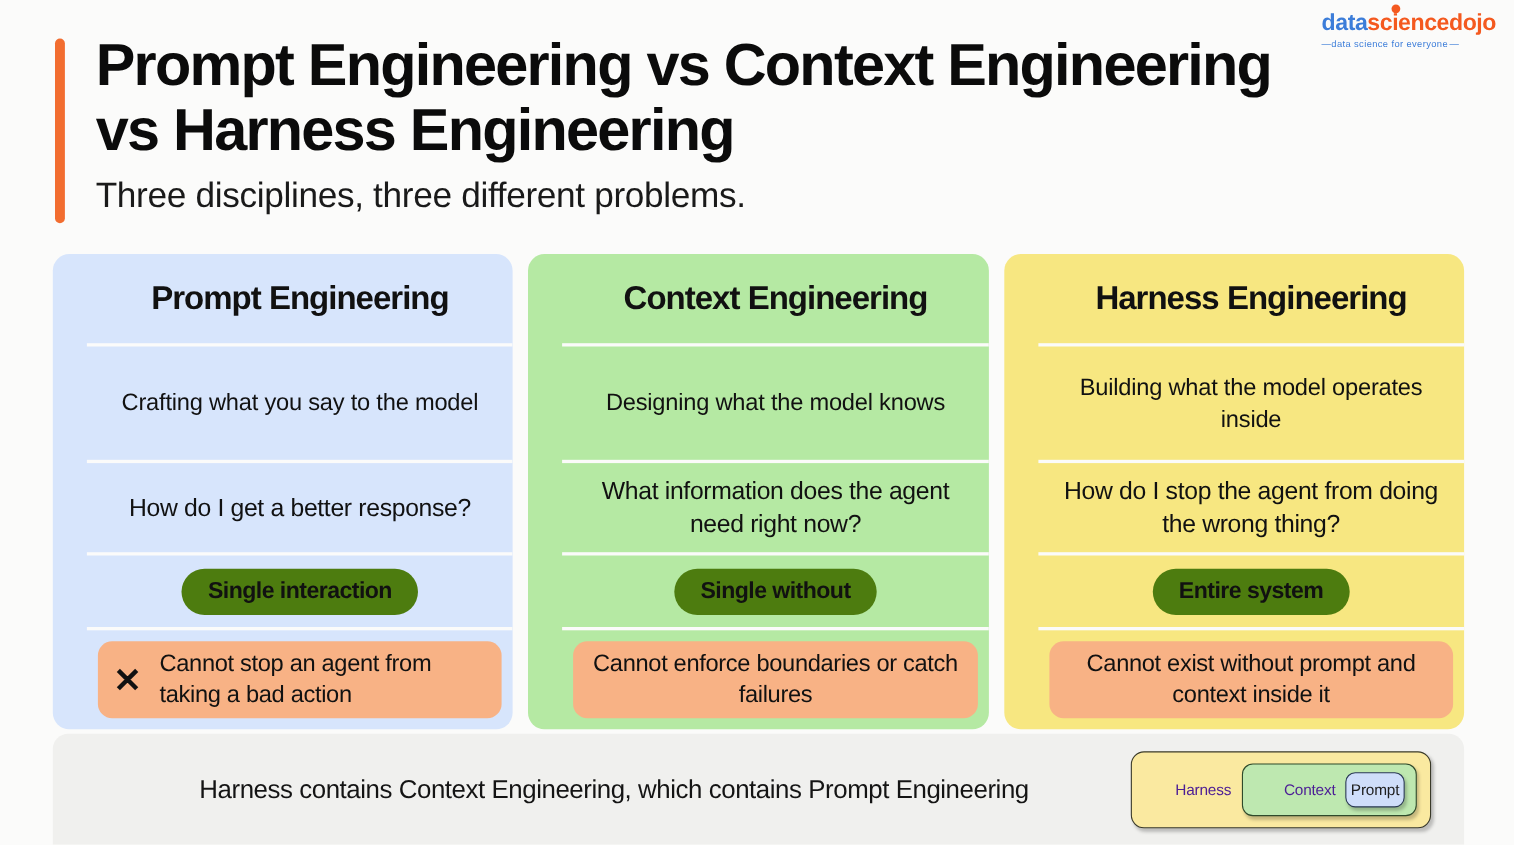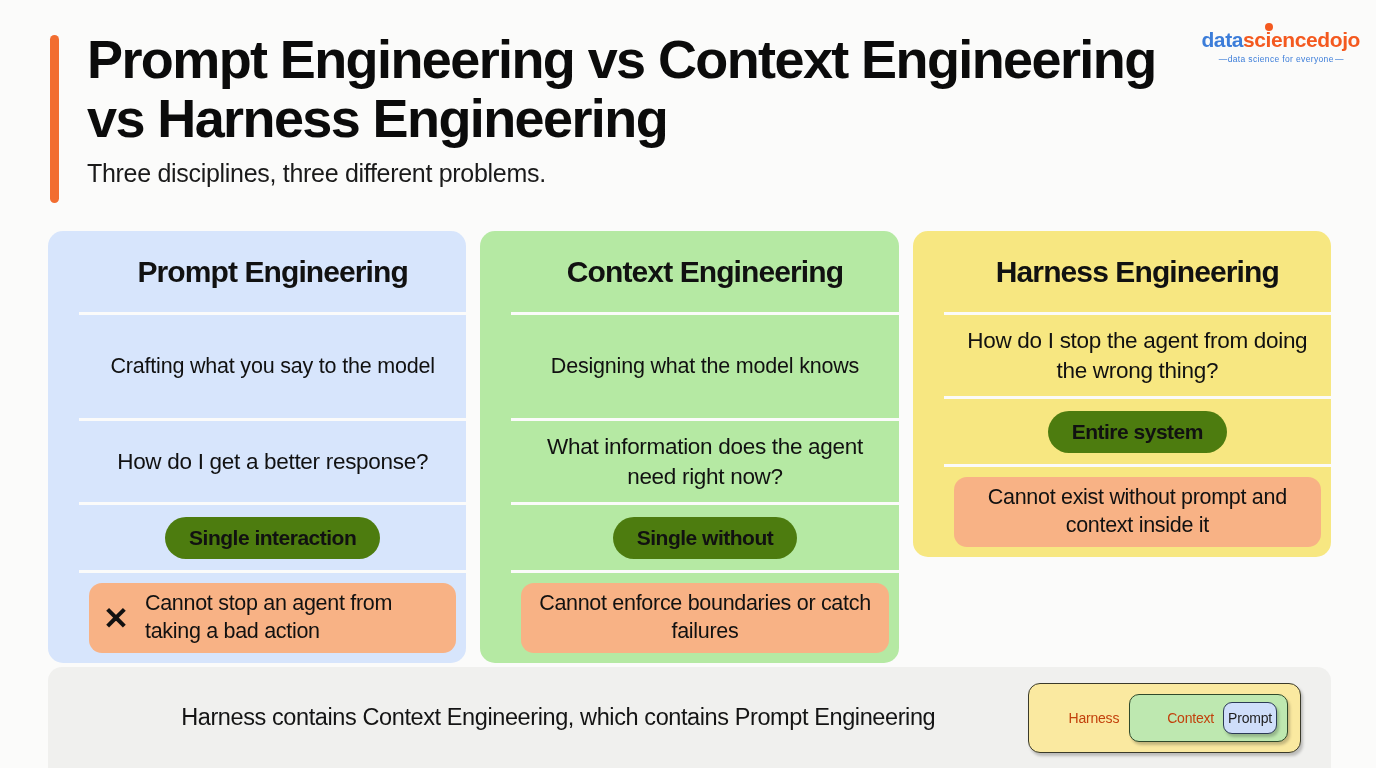--- a/index.html
+++ b/index.html
@@ -8,21 +8,21 @@
     background:#FBFBFA;
     font-family:"Liberation Sans", sans-serif;
     color:#111111;
     position:relative;
     overflow:hidden;
   }
 
   
   .logo {
     position:absolute; top:10px; right:16px;
-    text-align:center; line-height:1;margin-top:19px;
+    text-align:left; line-height:1;
   }
   .logo-word {
     font-size:21px; font-weight:700; letter-spacing:-.4px;
     position:relative; white-space:nowrap;
   }
   .logo-blue  { color:#3C7DD9; }
   .logo-orange{ color:#F4591F; }
   .logo-dot {
     position:absolute; width:8px; height:8px; border-radius:50%;
     background:#F4591F; top:-6px; left:64px;
@@ -38,21 +38,21 @@
   .accent-bar {
     position:absolute; left:0; top:5px;
     width:9px; height:168px; border-radius:6px; background:#F26D30;
   }
   .header-text { margin-left:37px; }
   h1 {
     font-size:54px; line-height:1.09; font-weight:700;
     letter-spacing:-1.6px; color:#0B0B0B;
   }
   .subtitle {
-    margin-top:11px; font-size:25px; color:#1A1A1A;
+    margin-top:11px; font-size:32px; color:#1A1A1A;
     letter-spacing:-.3px; font-weight:400;
   }
 
   
   .columns {
     position:absolute; left:48px; top:231px;
     width:1283px; display:flex; gap:14px; align-items:flex-start;
   }
   .col {
     flex:1 1 0; border-radius:15px; overflow:hidden;
@@ -110,21 +110,21 @@
     letter-spacing:-.4px; color:#141414; padding-left:40px;
   }
 
   
   .nest {
     flex:0 0 auto; margin-right:30px;
     background:#FAE9A0; border:1.6px solid #3A3A2A; border-radius:12px;
     padding:10px 12px; display:flex; align-items:center; gap:10px;
     box-shadow:2px 3px 3px rgba(0,0,0,.22);
   }
-  .nest-label { font-size:14px; color:#c2410c; letter-spacing:-.2px;padding-left:27px; }
+  .nest-label { font-size:14px; color:#4c1d95; letter-spacing:-.2px;padding-left:27px; }
   .nest-ctx {
     background:#BEE8B0; border:1.6px solid #2F4A2B; border-radius:10px;
     padding:7px 10px; display:flex; align-items:center; gap:9px;
     box-shadow:2px 3px 3px rgba(0,0,0,.22);
   }
   .nest-prompt {
     background:#CFDEFA; border:1.6px solid #2B3A55; border-radius:9px;
     padding:7px 4px; font-size:14px; color:#1E1E1E; letter-spacing:-.2px;
     box-shadow:2px 3px 3px rgba(0,0,0,.22);
   }
@@ -179,20 +179,21 @@
     </div>
     <div class="row row-warn">
       <div class="warn-pill">
         <span class="warn-text centered">Cannot enforce boundaries or catch failures</span>
       </div>
     </div>
   </div>
 
   <div class="col col-yellow">
     <div class="row row-title">Harness Engineering</div>
+    <div class="row row-desc">Building what the model operates inside</div>
     <div class="row row-q">How do I stop the agent from doing the wrong thing?</div>
     <div class="row row-scope">
       <span class="scope-pill">Entire system</span>
     </div>
     <div class="row row-warn">
       <div class="warn-pill">
         <span class="warn-text centered">Cannot exist without prompt and context inside it</span>
       </div>
     </div>
   </div>

